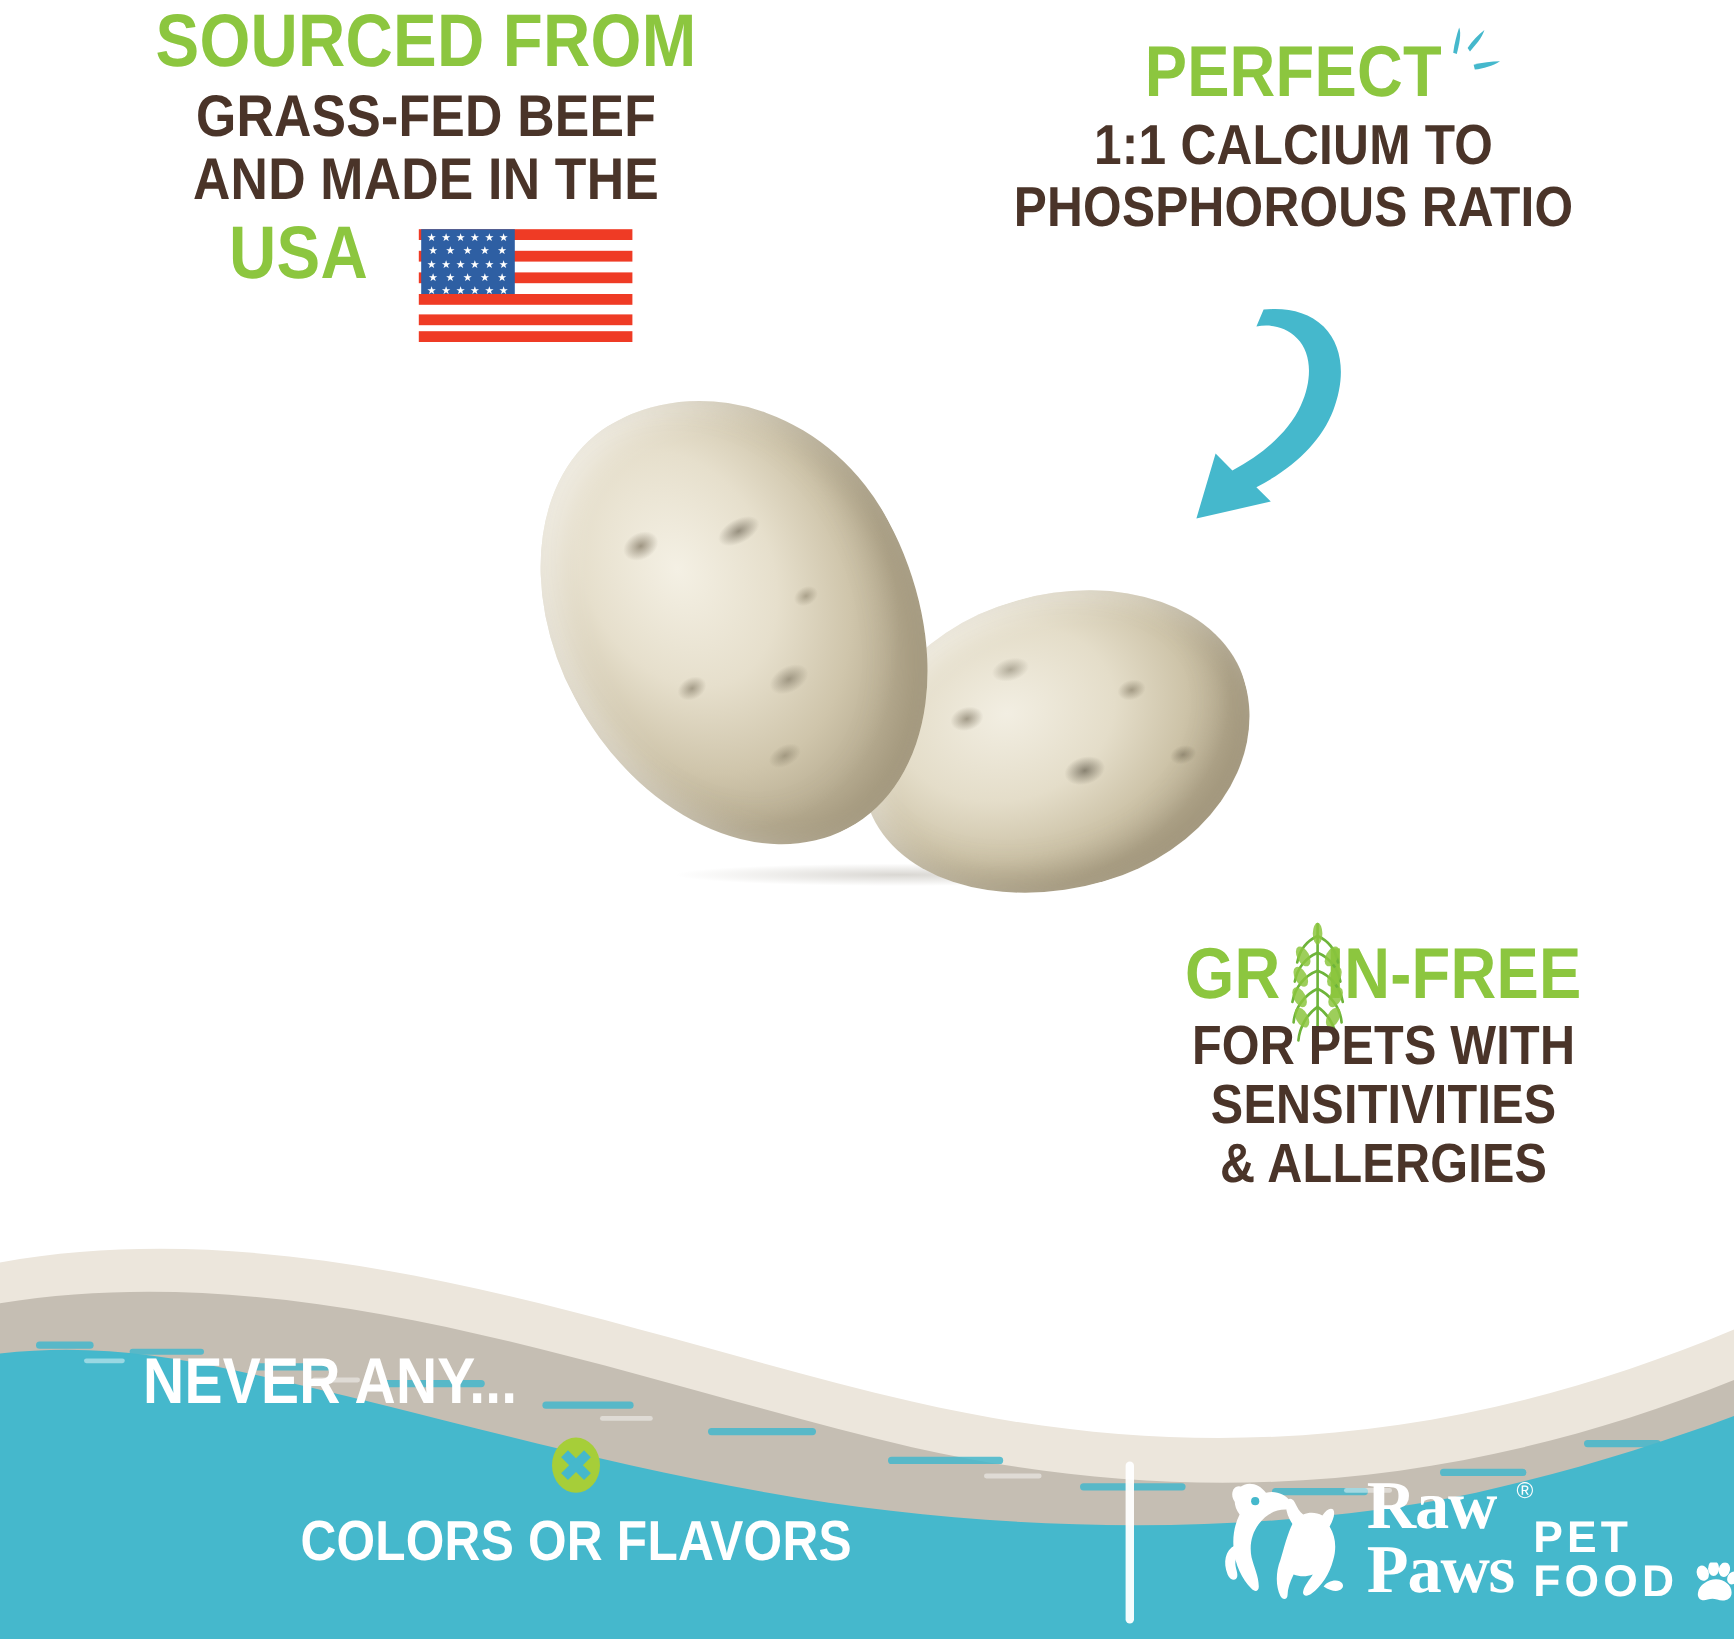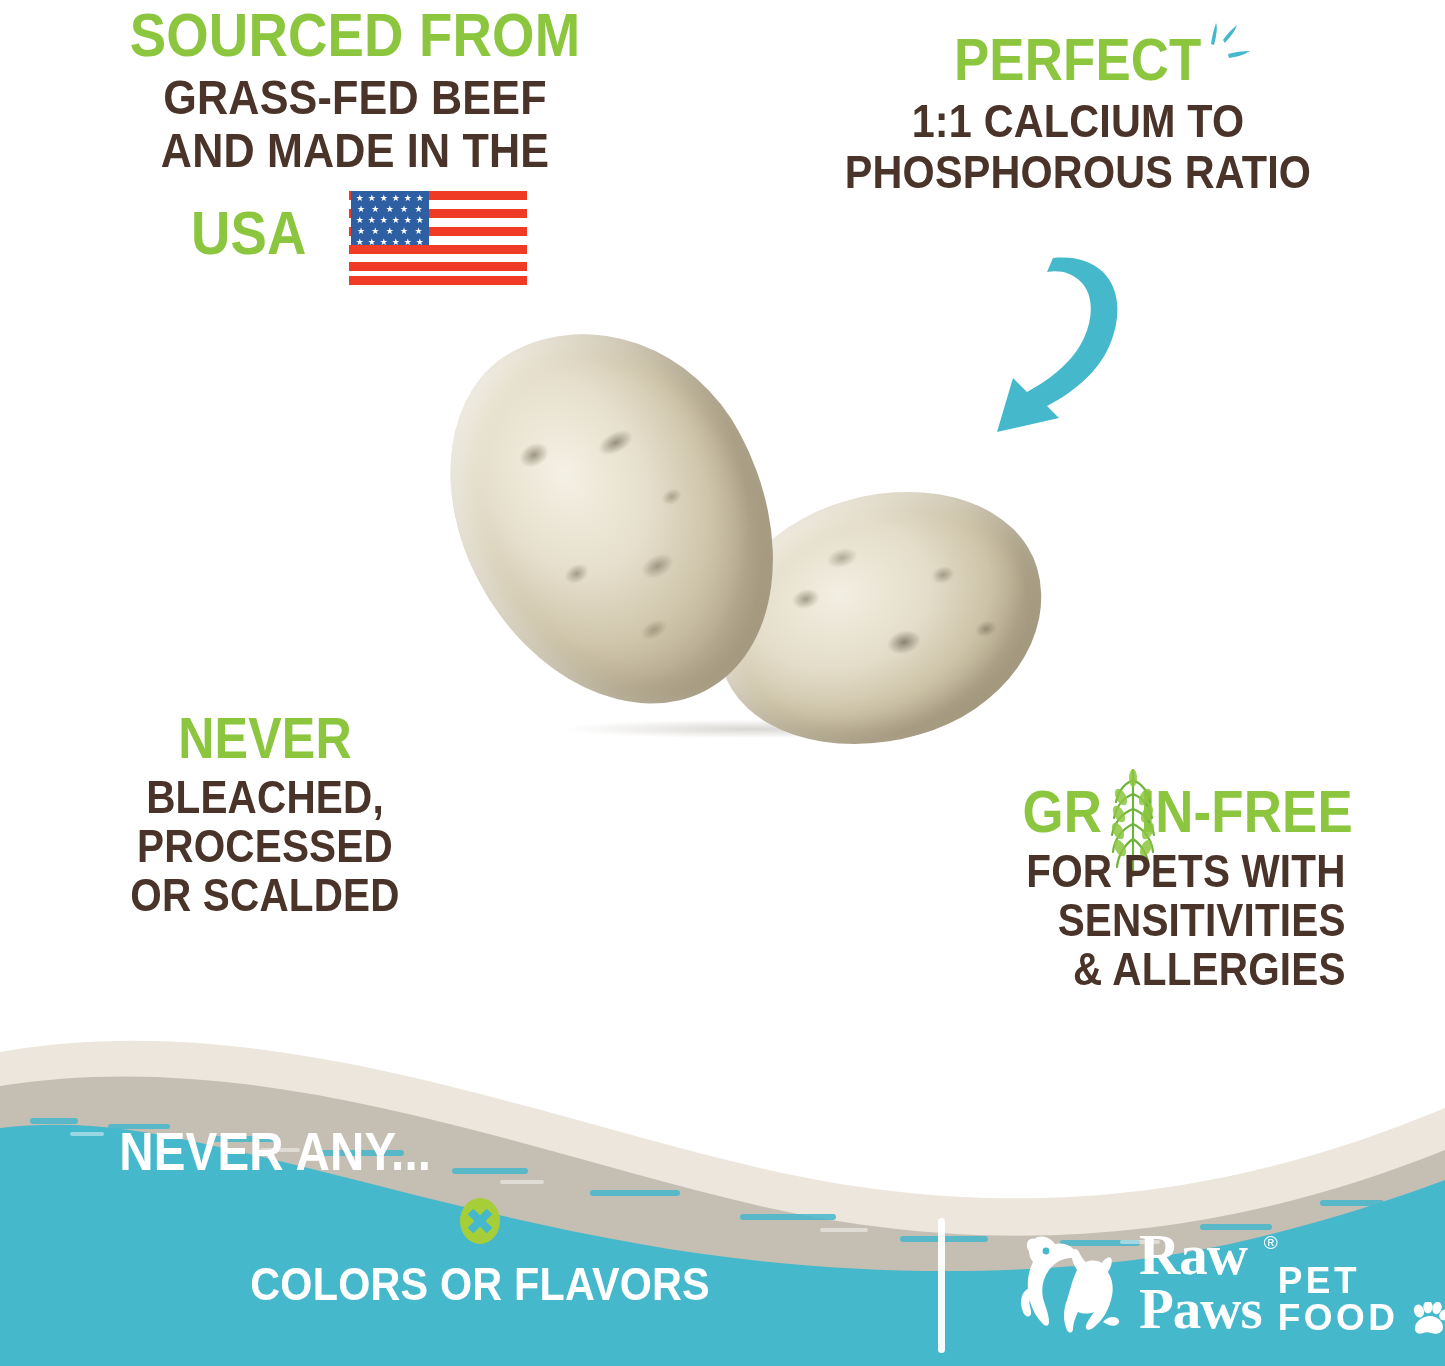--- a/index.html
+++ b/index.html
@@ -25,21 +25,21 @@
   }
   .green{color:#8cc63f;}
   .brown{color:#4a3429;}
   .white{color:#ffffff;}
 
   
   .blk-sourced{position:absolute;left:55px;top:4px;width:600px;text-align:center;}
   .blk-sourced .l1{font-size:62px;}
   .blk-sourced .l2{font-size:49px;margin-top:7px;}
   .blk-sourced .l3{font-size:49px;margin-top:4px;}
-  .usa-row{display:flex;align-items:center;justify-content:center;margin-top:6px;gap:34px;}
+  .usa-row{display:flex;align-items:flex-start;justify-content:center;margin-top:6px;gap:34px;}
   .usa-row .usa{font-size:62px;}
 
   
   .flag{
     width:178px;height:98px;position:relative;flex:0 0 auto;
     background:#ffffff;margin-top:6px;
   }
   .flag .stripe{position:absolute;left:0;width:100%;height:9px;background:#ef3b25;}
   .flag .stripe.s0{top:4px;}  .flag .stripe.s1{top:22px;}
   .flag .stripe.s2{top:40px;} .flag .stripe.s3{top:58px;}
@@ -97,21 +97,21 @@
   }
 
   
   .blk-never{position:absolute;left:40px;top:710px;width:450px;text-align:center;}
   .blk-never .l1{font-size:57px;}
   .blk-never .l2{font-size:46px;margin-top:7px;}
   .blk-never .l3{font-size:46px;margin-top:3px;}
   .blk-never .l4{font-size:46px;margin-top:3px;}
 
   
-  .blk-grain{position:absolute;left:885px;top:782px;width:490px;text-align:right;}
+  .blk-grain{position:absolute;left:908px;top:782px;width:490px;text-align:center;}
   .grain-wrap{position:relative;display:inline-block;}
   .blk-grain .l1{font-size:60px;}
   .blk-grain .l2{font-size:46px;margin-top:6px;}
   .blk-grain .l3{font-size:46px;margin-top:3px;}
   .blk-grain .l4{font-size:46px;margin-top:3px;}
   .wheat{position:absolute;left:96px;top:-18px;width:74px;height:118px;}
 
   
   .wave{position:absolute;left:0;top:1000px;width:1445px;height:366px;}
 
@@ -238,26 +238,20 @@
     <path fill="#45b8cc" d="M118 8 C138 6 155 10 168 22 C185 39 186 66 176 92 C166 118 143 140 112 156
       L124 168 L62 182 L78 128 L92 142 C118 128 139 110 149 88 C159 66 158 44 146 32 C136 22 124 20 112 22 Z"></path>
   </svg>
 
   <div class="photo">
     <div class="nshadow"></div>
     <div class="nugget n2"></div>
     <div class="nugget n1"></div>
   </div>
 
-  <div class="blk-never">
-    <div class="hl green l1">NEVER</div>
-    <div class="hl brown l2">BLEACHED,</div>
-    <div class="hl brown l3">PROCESSED</div>
-    <div class="hl brown l4">OR SCALDED</div>
-  </div>
 
   <div class="blk-grain">
     <div class="grain-wrap">
       <div class="hl green l1">
         <span>GR</span><span style="opacity:0">A</span><span>IN-FREE</span>
       </div>
       <svg class="wheat" viewBox="0 0 74 118">
         <g stroke="#6eb43a" stroke-width="2.2" fill="none" stroke-linecap="round">
           <path d="M37 6 L37 112"></path>
           <path d="M37 16 C28 20 22 28 20 38"></path>

